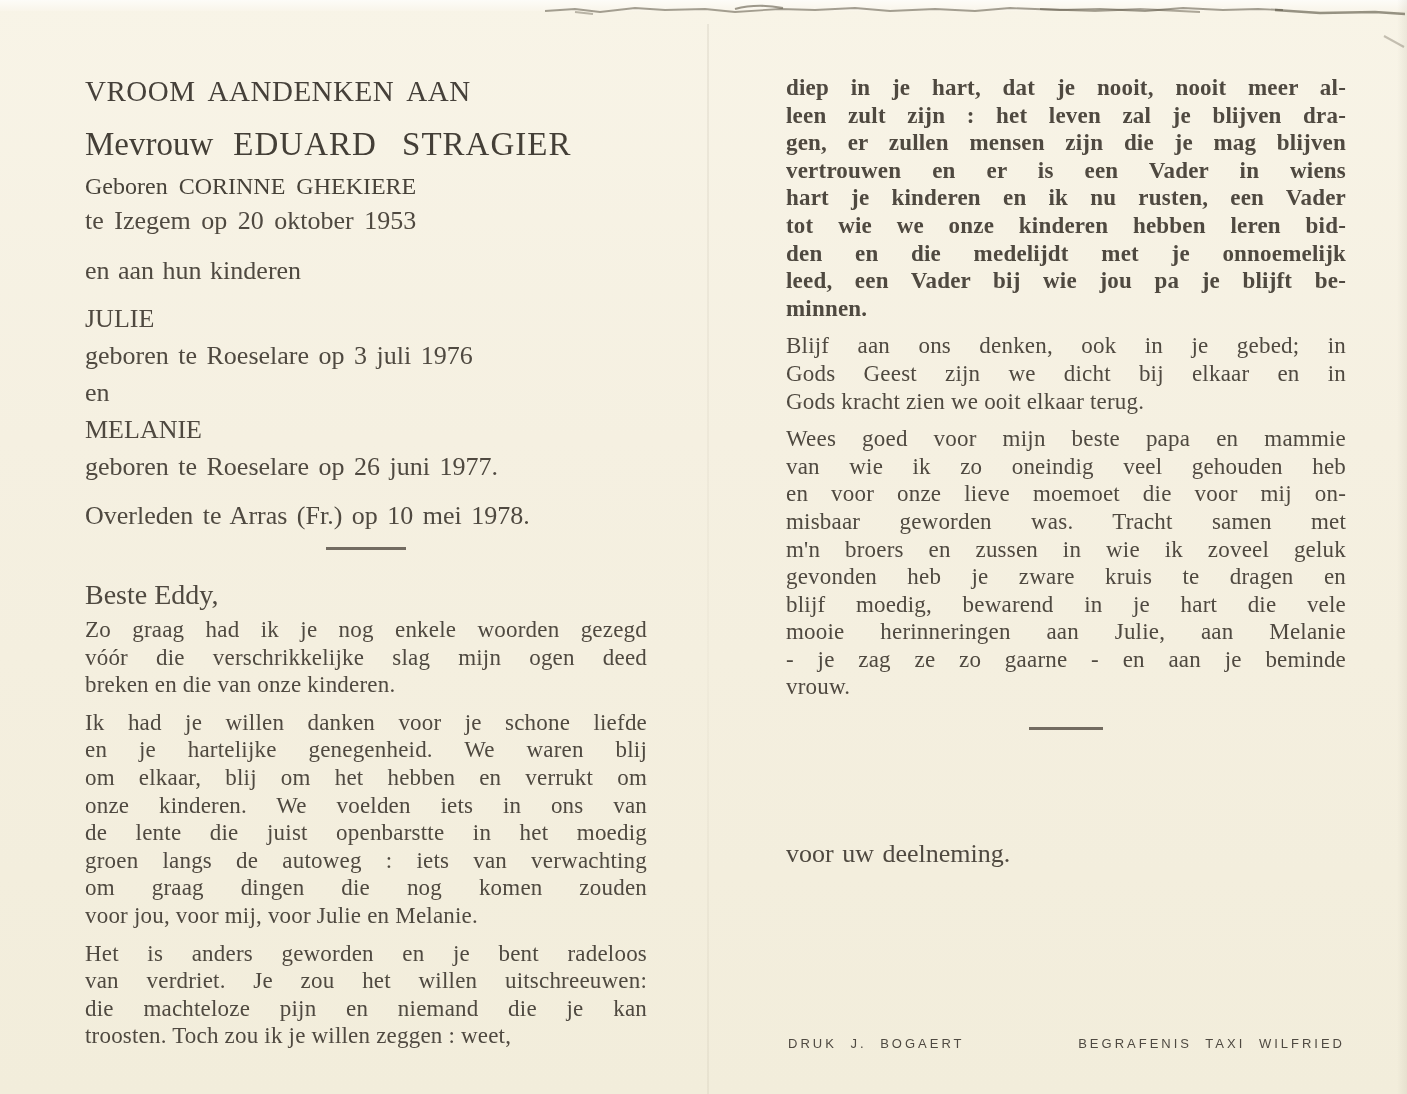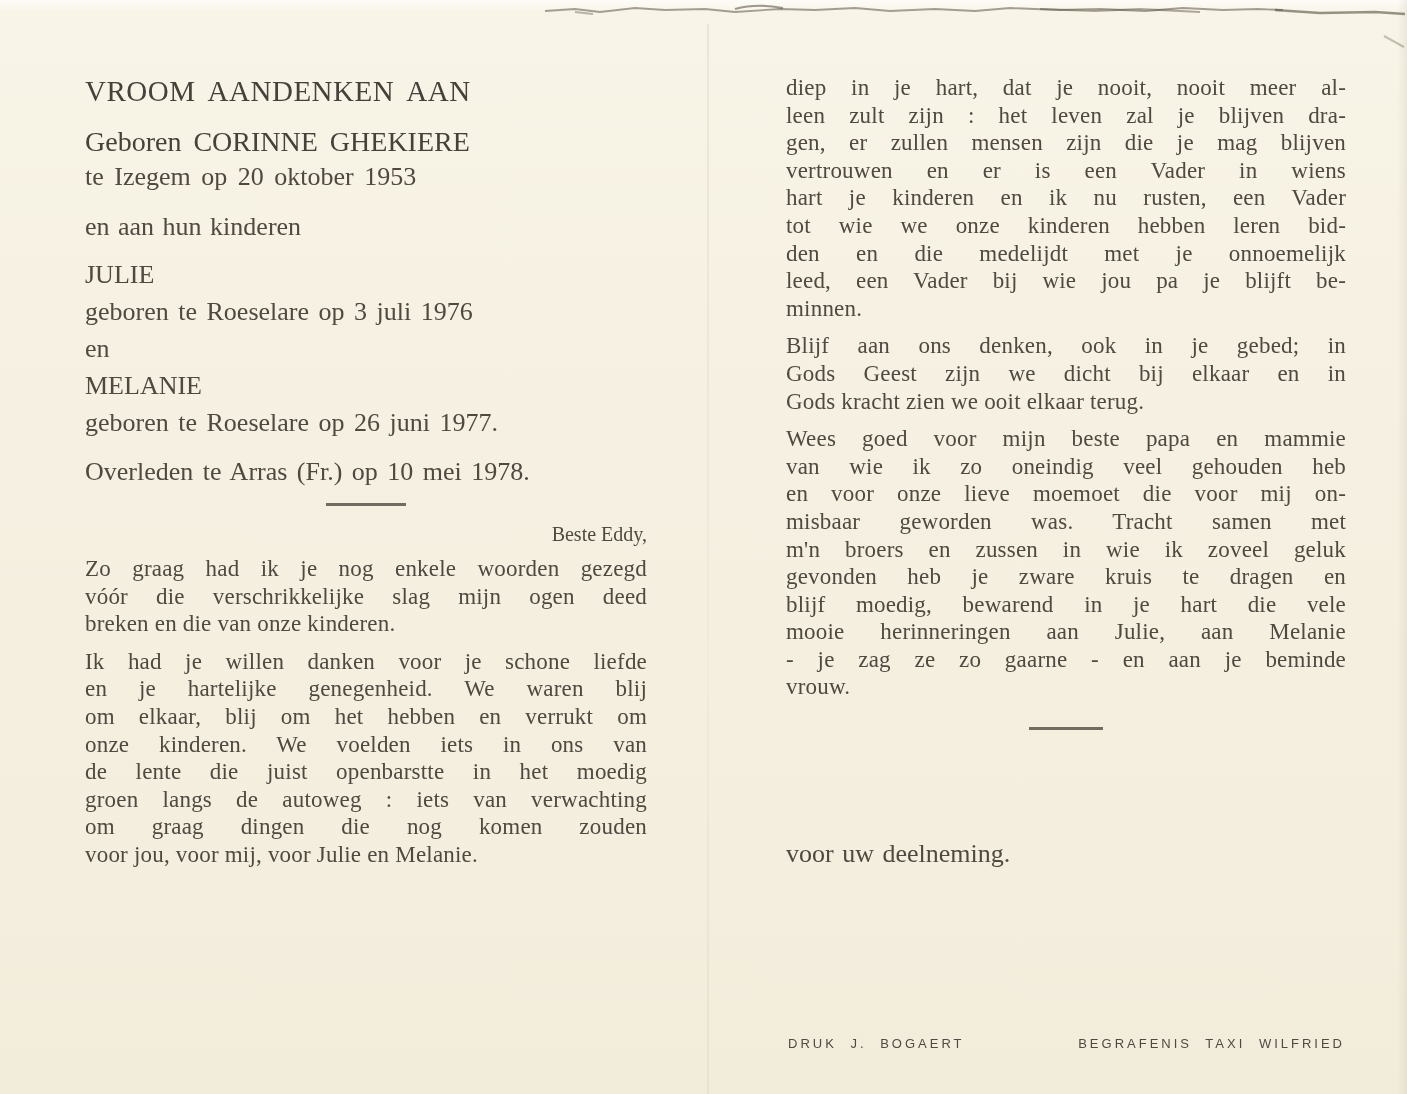--- a/index.html
+++ b/index.html
@@ -26,35 +26,35 @@
     background:linear-gradient(270deg, rgba(90,80,60,0.08), rgba(90,80,60,0));
   }
 
   .col-left  { position:absolute; left:85px;  top:0; width:562px; }
   .col-right { position:absolute; left:786px; top:0; width:560px; }
 
   .heading { margin-top:74px; font-size:29px; line-height:34px; word-spacing:6px; color:#46413a; letter-spacing:0.5px; }
   .name-line { margin-top:16px; font-size:33px; line-height:40px; color:#443f37; }
   .name-prefix { margin-right:20px; }
   .caps-name { letter-spacing:1px; word-spacing:16px; }
-  .born-line { margin-top:16px; font-size:28px; line-height:36px; word-spacing:5px; color:#474239; }
+  .born-line { margin-top:4px; font-size:24px; line-height:36px; word-spacing:5px; color:#474239; }
   .place-line { font-size:26px; line-height:34px; word-spacing:4px; }
   .children-intro { margin-top:16px; font-size:26px; line-height:34px; word-spacing:2px; }
   .child-lines { margin-top:12px; font-size:26px; line-height:37px; word-spacing:3px; }
   .death-line { margin-top:14px; font-size:26px; line-height:34px; word-spacing:3px; }
   .rule { margin-top:14px; width:80px; border:0; border-top:3px solid #5b544a; opacity:0.85; }
-  .salutation { margin-top:13px; font-size:20px; line-height:30px;text-align:right; }
+  .salutation { margin-top:30px; font-size:28px; line-height:30px; }
 
   .para { font-size:23px; line-height:27.6px; letter-spacing:0.2px; }
   .para.p1 { margin-top:6px; }
   .para.pgap { margin-top:10px; }
   .tline { white-space:normal; }
   .j { text-align:justify; text-align-last:justify; -moz-text-align-last:justify; }
 
-  .col-right .para.first { margin-top:74px; }
+  .col-right .para.first { margin-top:74px;font-weight:bold; }
   .col-right .rule { margin-top:26px; width:74px; }
   .thanks { margin-top:102px; font-size:26px; line-height:43px; word-spacing:2px; }
 
   .footer {
     position:absolute; left:788px; right:62px; top:1036px;
     display:flex; justify-content:space-between;
     font-family:"Liberation Sans", sans-serif;
     font-size:13px; letter-spacing:3px; word-spacing:7px;
     color:#4f4a42;
   }
@@ -72,20 +72,23 @@
     <path d="M1275,10 l45,3 55,-1 30,2" fill="none" stroke="#55503f" stroke-width="2.4" opacity="0.6"></path>
     <path d="M1384,36 l20,11" fill="none" stroke="#756e60" stroke-width="2" opacity="0.4"></path>
     <path d="M575,12 l18,2" fill="none" stroke="#6a6355" stroke-width="2" opacity="0.45"></path>
   </svg>
   <div class="crease"></div>
   <div class="edge-shade-right"></div>
 
   <div class="col-left">
     <div class="heading">VROOM AANDENKEN AAN</div>
 
+    <div class="name-line">
+      <span class="name-prefix">Mevrouw</span><span class="caps-name">EDUARD STRAGIER</span>
+    </div>
 
     <div class="born-line">
       <span>Geboren</span>
       <span>CORINNE GHEKIERE</span>
     </div>
     <div class="place-line">te Izegem op 20 oktober 1953</div>
 
     <div class="children-intro">en aan hun kinderen</div>
 
     <div class="child-lines">
@@ -109,20 +112,26 @@
       </div>
     <div class="para pgap">
         <div class="tline j">Ik had je willen danken voor je schone liefde</div>
         <div class="tline j">en je hartelijke genegenheid. We waren blij</div>
         <div class="tline j">om elkaar, blij om het hebben en verrukt om</div>
         <div class="tline j">onze kinderen. We voelden iets in ons van</div>
         <div class="tline j">de lente die juist openbarstte in het moedig</div>
         <div class="tline j">groen langs de autoweg : iets van verwachting</div>
         <div class="tline j">om graag dingen die nog komen zouden</div>
         <div class="tline">voor jou, voor mij, voor Julie en Melanie.</div>
+      </div>
+    <div class="para pgap">
+        <div class="tline j">Het is anders geworden en je bent radeloos</div>
+        <div class="tline j">van verdriet. Je zou het willen uitschreeuwen:</div>
+        <div class="tline j">die machteloze pijn en niemand die je kan</div>
+        <div class="tline">troosten. Toch zou ik je willen zeggen : weet,</div>
       </div>
   </div>
 
   <div class="col-right">
     <div class="para first">
         <div class="tline j">diep in je hart, dat je nooit, nooit meer al-</div>
         <div class="tline j">leen zult zijn : het leven zal je blijven dra-</div>
         <div class="tline j">gen, er zullen mensen zijn die je mag blijven</div>
         <div class="tline j">vertrouwen en er is een Vader in wiens</div>
         <div class="tline j">hart je kinderen en ik nu rusten, een Vader</div>

